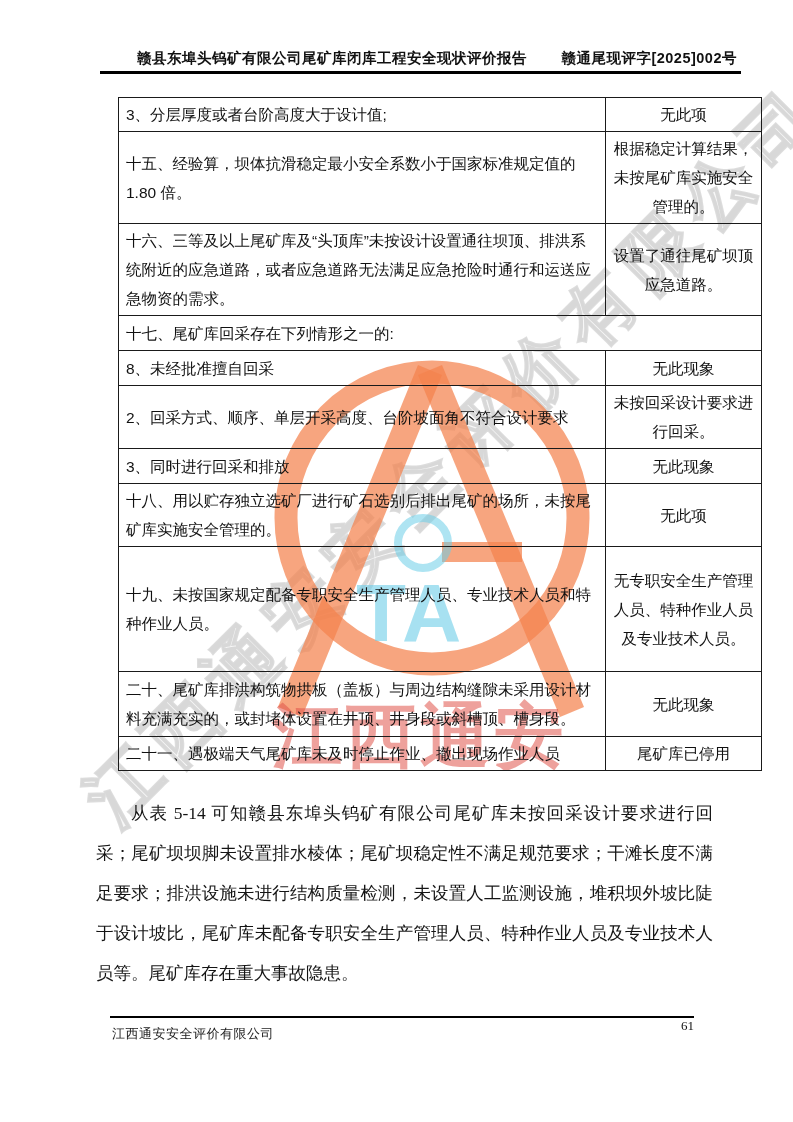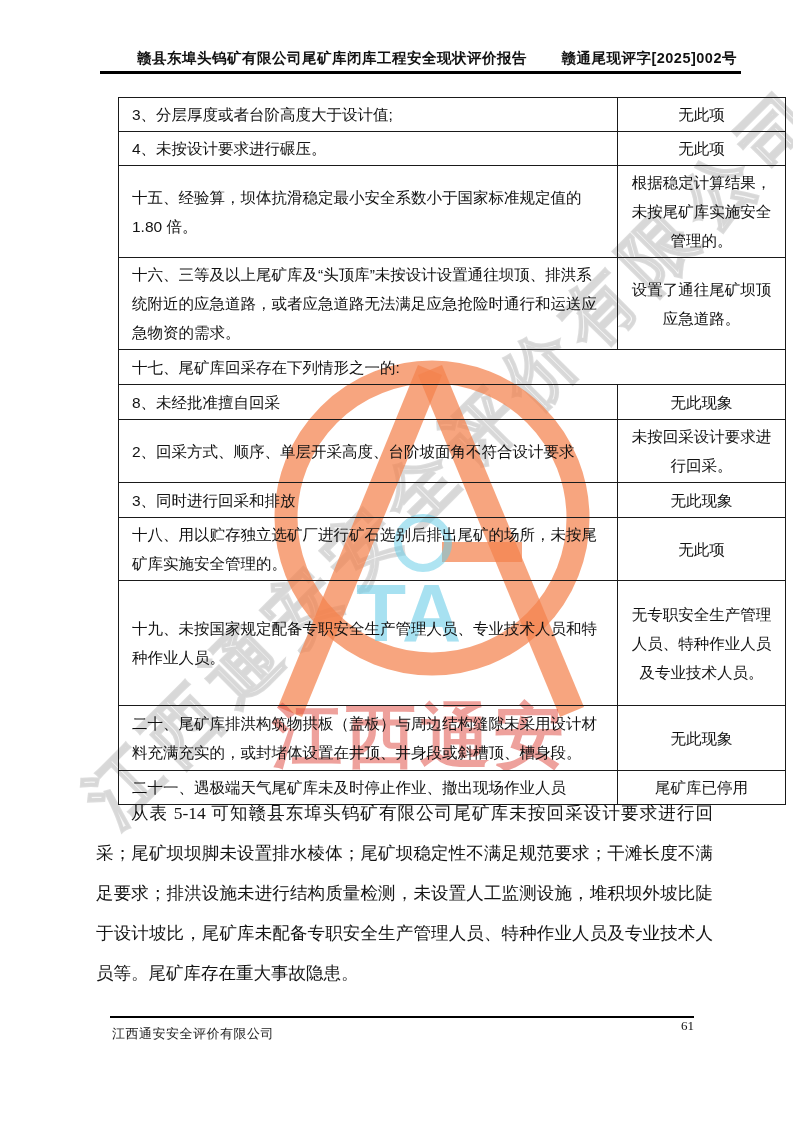--- a/index.html
+++ b/index.html
@@ -43,21 +43,21 @@
   }
   .header-rule{position:absolute;left:100px;top:71px;width:641px;height:2.5px;background:#000;z-index:1;}
   
   table.defects{
     position:absolute;left:118px;top:97px;width:613px;z-index:1;
     border-collapse:collapse;table-layout:fixed;
     font-size:15.5px;
   }
   table.defects td{
     border:1.5px solid #1a1a1a;vertical-align:middle;
-    padding:2px 13px;line-height:29px;background:transparent;
+    padding:2px 7px;line-height:29px;background:transparent;
   }
   td.c1{width:472px;text-align:left;}
   td.c2{width:141px;text-align:center;}
   
   .body-para{
     position:absolute;left:96px;top:793px;width:617px;z-index:1;
     margin:0;font-size:17.5px;line-height:40px;
     text-indent:2em;text-align:justify;
     font-family:"Liberation Serif","DejaVu Serif",serif;color:#141414;
   }
@@ -93,24 +93,20 @@
   <div class="header">
     <span>赣县东埠头钨矿有限公司尾矿库闭库工程安全现状评价报告</span>
     <span>赣通尾现评字[2025]002号</span>
   </div>
   <div class="header-rule"></div>
 
   <table class="defects">
     <tbody>
       <tr style="height:34px">
         <td class="c1">3、分层厚度或者台阶高度大于设计值;</td>
-        <td class="c2">无此项</td>
-      </tr>
-      <tr style="height:34px">
-        <td class="c1">4、未按设计要求进行碾压。</td>
         <td class="c2">无此项</td>
       </tr>
       <tr style="height:88px">
         <td class="c1">十五、经验算，坝体抗滑稳定最小安全系数小于国家标准规定值的 1.80 倍。</td>
         <td class="c2">根据稳定计算结果，未按尾矿库实施安全管理的。</td>
       </tr>
       <tr style="height:90px">
         <td class="c1">十六、三等及以上尾矿库及“头顶库”未按设计设置通往坝顶、排洪系统附近的应急道路，或者应急道路无法满足应急抢险时通行和运送应急物资的需求。</td>
         <td class="c2">设置了通往尾矿坝顶应急道路。</td>
       </tr>

